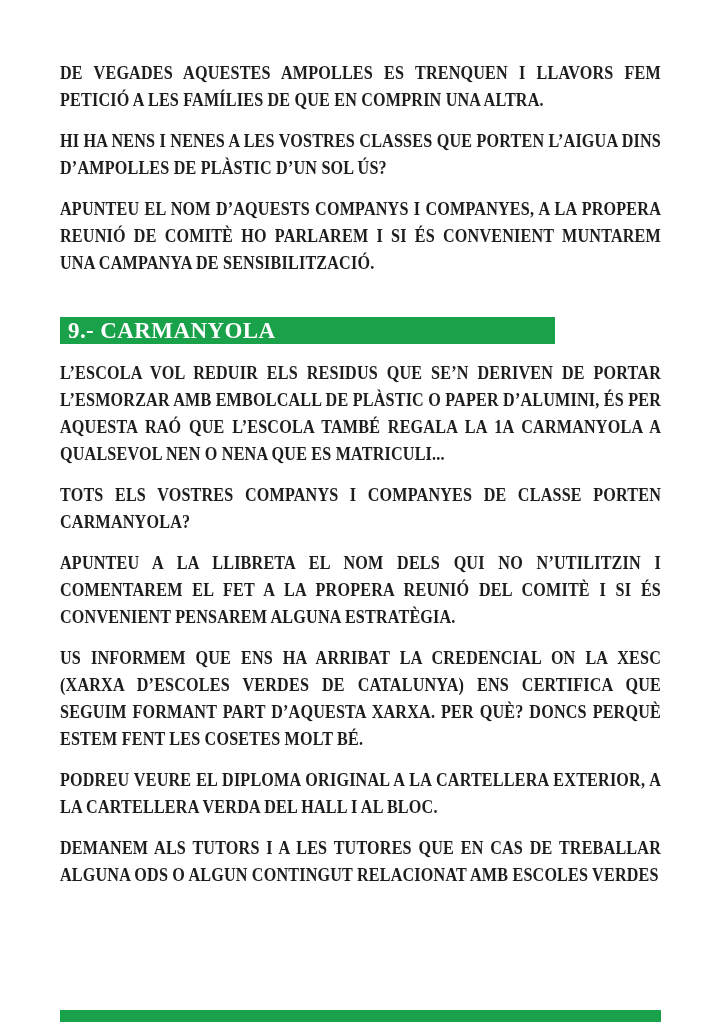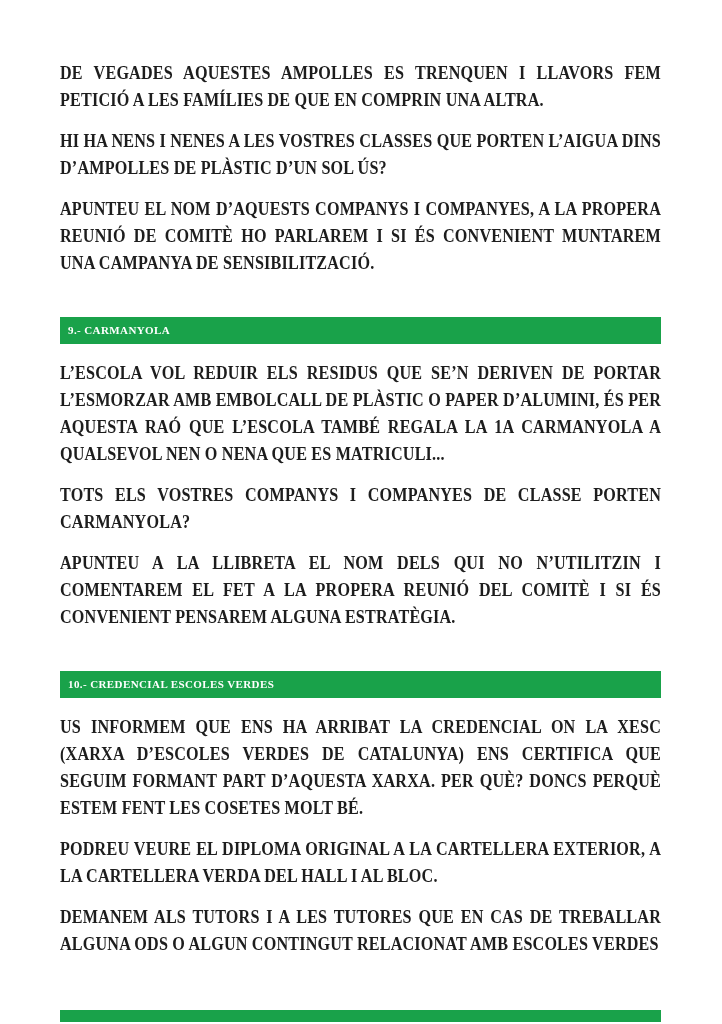--- a/index.html
+++ b/index.html
@@ -24,26 +24,26 @@
     transform-origin: 0 0;
     font-size: 18px;
     line-height: 27px;
     font-weight: bold;
     letter-spacing: 0.2px;
     color: #1d1d1d;
     text-align: justify;
   }
   .heading {
     margin: 40px 0 16px 0;
-    width: 601px;
+    width: 495px;
     height: 27px;
     box-sizing: border-box;
     background: #19a24a;
     color: #ffffff;
-    font-size: 11px;
+    font-size: 23px;
     line-height: 27px;
     font-weight: bold;
     letter-spacing: 0.4px;
     padding-left: 8px;
     overflow: hidden;
     white-space: nowrap;
   }
   .bottom-bar {
     position: absolute;
     left: 60px;
@@ -58,19 +58,18 @@
 
 <div class="page">
   <div class="content">
     <p class="para">DE VEGADES AQUESTES AMPOLLES ES TRENQUEN I LLAVORS FEM PETICIÓ A LES FAMÍLIES DE QUE EN COMPRIN UNA ALTRA.</p>
     <p class="para">HI HA NENS I NENES A LES VOSTRES CLASSES QUE PORTEN L’AIGUA DINS D’AMPOLLES DE PLÀSTIC D’UN SOL ÚS?</p>
     <p class="para">APUNTEU EL NOM D’AQUESTS COMPANYS I COMPANYES, A LA PROPERA REUNIÓ DE COMITÈ HO PARLAREM I SI ÉS CONVENIENT MUNTAREM UNA CAMPANYA DE SENSIBILITZACIÓ.</p>
     <div class="heading">9.- CARMANYOLA</div>
     <p class="para">L’ESCOLA VOL REDUIR ELS RESIDUS QUE SE’N DERIVEN DE PORTAR L’ESMORZAR AMB EMBOLCALL DE PLÀSTIC O PAPER D’ALUMINI, ÉS PER AQUESTA RAÓ QUE L’ESCOLA TAMBÉ REGALA LA 1A CARMANYOLA A QUALSEVOL NEN O NENA QUE ES MATRICULI...</p>
     <p class="para">TOTS ELS VOSTRES COMPANYS I COMPANYES DE CLASSE PORTEN CARMANYOLA?</p>
     <p class="para">APUNTEU A LA LLIBRETA EL NOM DELS QUI NO N’UTILITZIN I COMENTAREM EL FET A LA PROPERA REUNIÓ DEL COMITÈ I SI ÉS CONVENIENT PENSAREM ALGUNA ESTRATÈGIA.</p>
-    <div class="heading">10.- CREDENCIAL ESCOLES VERDES</div>
     <p class="para">US INFORMEM QUE ENS HA ARRIBAT LA CREDENCIAL ON LA XESC (XARXA D’ESCOLES VERDES DE CATALUNYA) ENS CERTIFICA QUE SEGUIM FORMANT PART D’AQUESTA XARXA. PER QUÈ? DONCS PERQUÈ ESTEM FENT LES COSETES MOLT BÉ.</p>
     <p class="para">PODREU VEURE EL DIPLOMA ORIGINAL A LA CARTELLERA EXTERIOR, A LA CARTELLERA VERDA DEL HALL I AL BLOC.</p>
     <p class="para">DEMANEM ALS TUTORS I A LES TUTORES QUE EN CAS DE TREBALLAR ALGUNA ODS O ALGUN CONTINGUT RELACIONAT AMB ESCOLES VERDES</p>
   </div>
   <div class="bottom-bar"></div>
 </div>
 
 </body></html>

